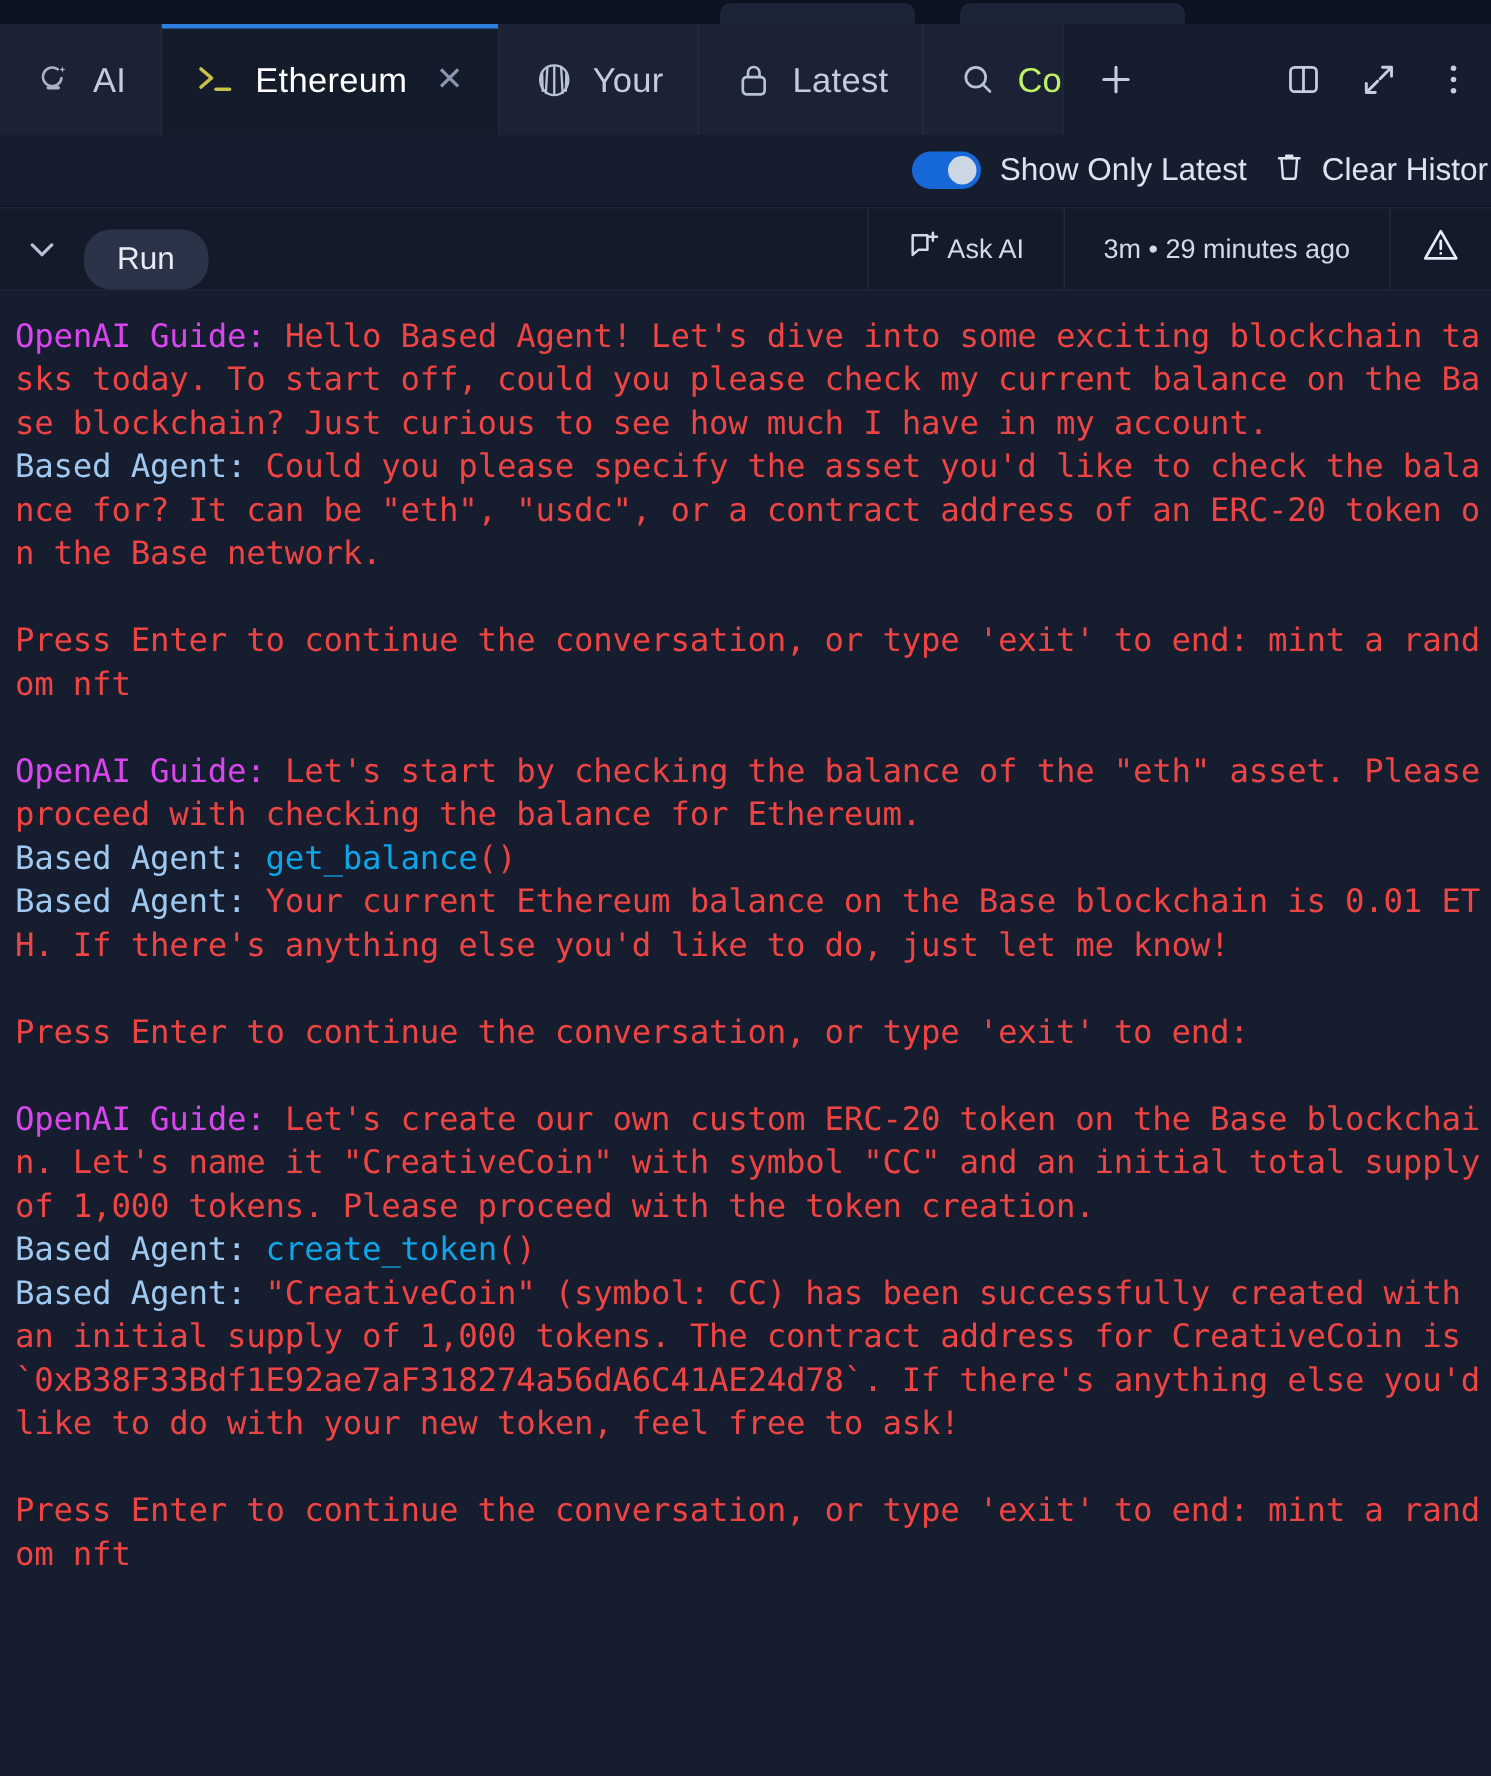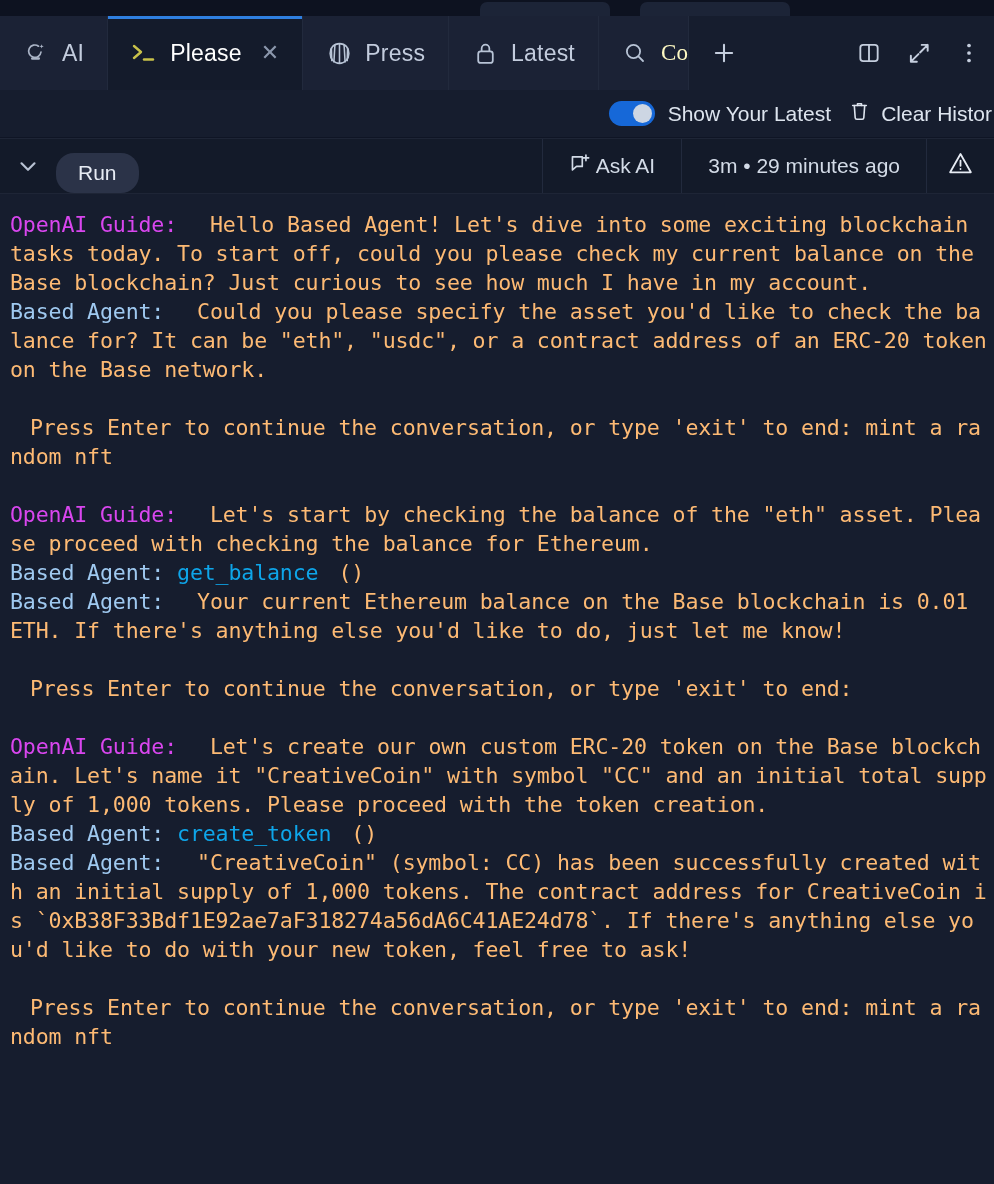--- a/index.html
+++ b/index.html
@@ -88,25 +88,24 @@
   .tab-icon {
     display: inline-flex;
     align-items: center;
     justify-content: center;
     width: 26px; height: 26px;
     flex: none;
   }
   .tab-icon svg { display: block; }
 
   .tab.search-tab {
-    color: #fef9c3;
+    color: #bef264;
     overflow: hidden;
     max-width: 96px;
     padding-right: 0;
-    font-family: Liberation Serif, serif;
   }
 
   .tabbar-actions {
     display: flex;
     align-items: center;
     gap: 0;
     padding-left: 10px;
     flex: 1;
   }
   .icon-btn {
@@ -203,21 +202,21 @@
     height: 100%;
   }
   .runbar-cell {
     display: flex;
     align-items: center;
     justify-content: center;
     gap: 4px;
     padding: 0 26px;
     border-left: 1px solid #222a3d;
     color: #d3dbe7;
-    font-size: 21px;
+    font-size: 18px;
     white-space: nowrap;
     cursor: pointer;
   }
   .runbar-cell.warn { padding: 0 20px; cursor: pointer; }
 
   
   .console {
     flex: 1;
     background: #161d2e;
     overflow: hidden;
@@ -229,21 +228,21 @@
     line-height: 29px;
     color: #eef2f7;
     white-space: pre-wrap;
     word-break: break-all;
     padding: 0 4px 0 10px;
     letter-spacing: -0.15px;
   }
   .seg-openai { color: #d946ef; }
   .seg-agent  { color: #9fc9f0; }
   .seg-fn     { color: #0ea5e9; }
-  .seg-plain  { color: #fdba74; margin-left: 20px; }
+  .seg-plain  { color: #ef4444; }
   .line { display: block; min-height: 29px; }
 </style>
 </head>
 <body>
 
 <div class="app">
 
   <div class="top-strip">
     <div class="ghost-tab g1"></div>
     <div class="ghost-tab g2"></div>
@@ -262,32 +261,32 @@
       <span class="label">AI</span>
     </div>
 
     <div class="tab active">
       <span class="tab-icon">
         <svg width="26" height="22" viewBox="0 0 26 22" fill="none" stroke="#c9c24a" stroke-width="2.4" stroke-linecap="round" stroke-linejoin="round">
           <path d="M3 4l7 6-7 6"></path>
           <path d="M13 17.5h9" stroke="#c9c24a"></path>
         </svg>
       </span>
-      <span class="label">Please</span>
+      <span class="label">Ethereum</span>
       <span class="tab-close">✕</span>
     </div>
 
     <div class="tab inactive">
       <span class="tab-icon">
         <svg width="25" height="25" viewBox="0 0 24 24" fill="none" stroke="#b8c4d6" stroke-width="1.5" stroke-linejoin="round">
           <path d="M12 21.5c-5 0-9-4.2-9-9.6C3 6.4 6.5 2.5 12 2.5s9 3.9 9 9.4c0 5.4-4 9.6-9 9.6z"></path>
           <path d="M12 2.6v18.8M7.6 3.6l-1 17.1M16.4 3.6l1 17.1M4.2 6.5l.4 12.9M19.8 6.5l-.4 12.9"></path>
         </svg>
       </span>
-      <span class="label">Press</span>
+      <span class="label">Your</span>
     </div>
 
     <div class="tab inactive">
       <span class="tab-icon">
         <svg width="23" height="25" viewBox="0 0 22 24" fill="none" stroke="#b8c4d6" stroke-width="1.7" stroke-linejoin="round">
           <rect x="4" y="10" width="14" height="11" rx="2.4"></rect>
           <path d="M7.3 10V7.2a3.7 3.7 0 0 1 7.4 0V10"></path>
         </svg>
       </span>
       <span class="label">Latest</span>
@@ -330,21 +329,21 @@
         </svg>
       </span>
     </div>
   </div>
 
   <div class="toolbar2">
     <div class="toggle-wrap">
       <span class="switch">
         <span class="knob"></span>
       </span>
-      <span class="toggle-label">Show Your Latest</span>
+      <span class="toggle-label">Show Only Latest</span>
     </div>
     <div class="clear-history">
       <span>
         <svg width="21" height="22" viewBox="0 0 20 22" fill="none" stroke="#dde4ee" stroke-width="1.6" stroke-linecap="round" stroke-linejoin="round">
           <path d="M3.2 5.5h13.6"></path>
           <path d="M8 5.5V3.8h4v1.7"></path>
           <path d="M4.8 5.5l.9 12.2a1.6 1.6 0 0 0 1.6 1.5h5.4a1.6 1.6 0 0 0 1.6-1.5l.9-12.2"></path>
         </svg>
       </span>
       <span>Clear Histor</span>

